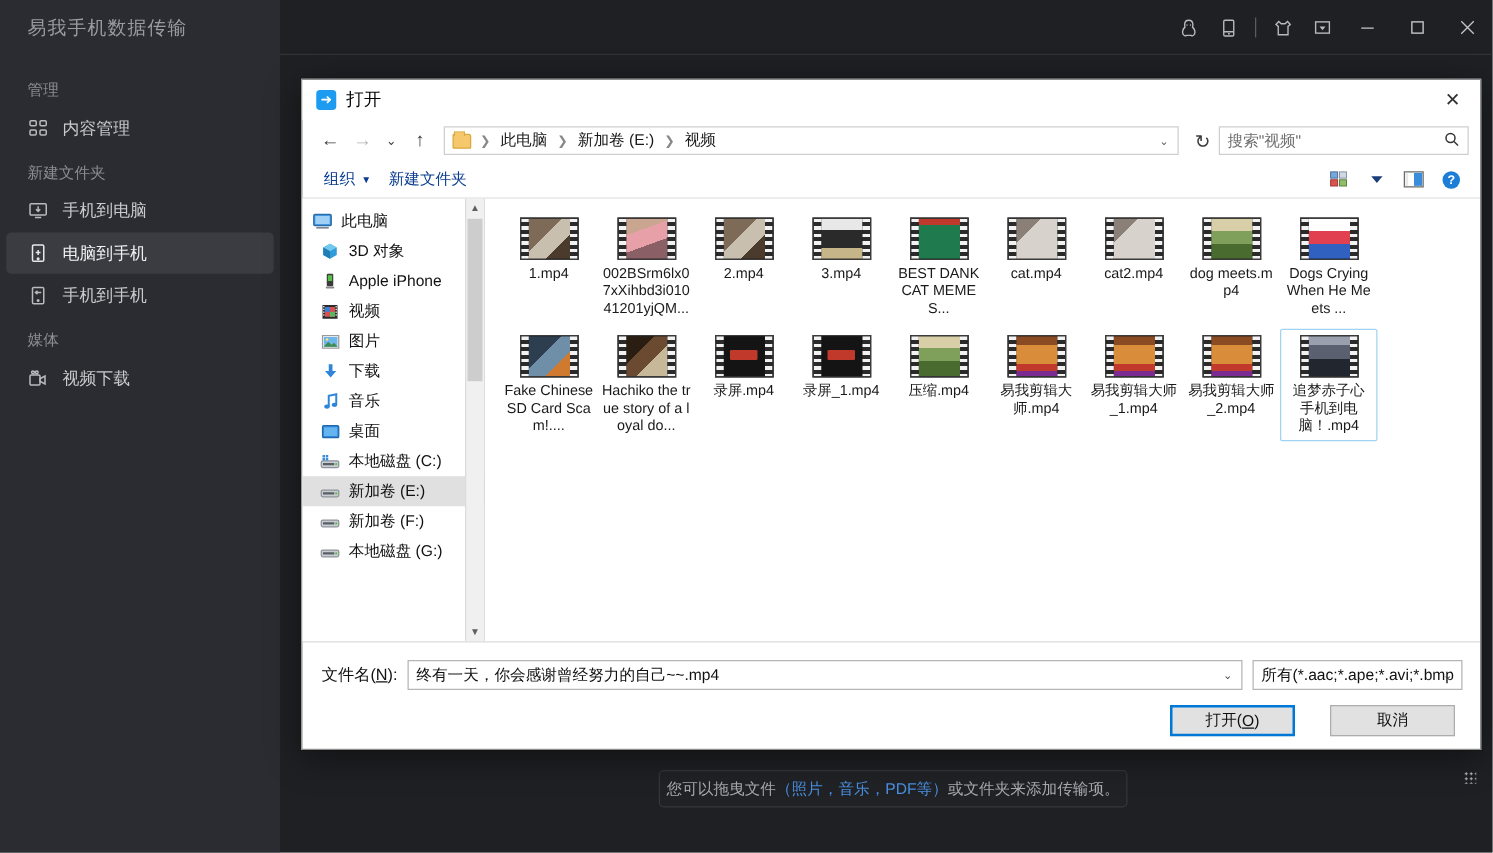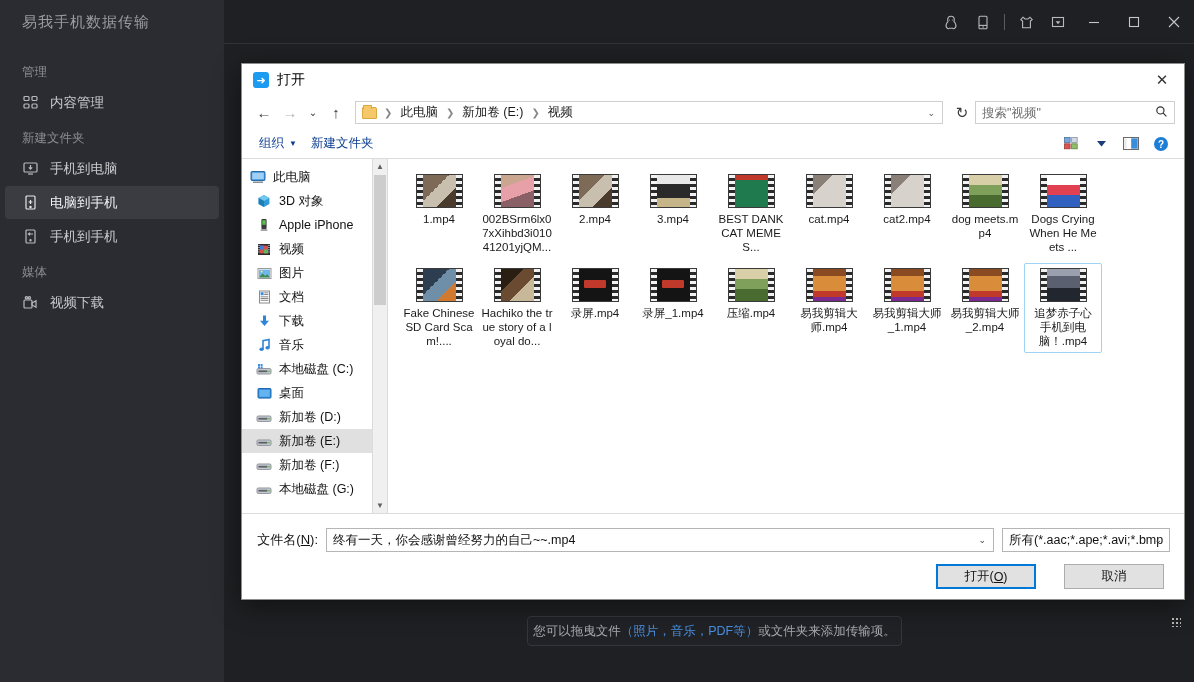--- a/index.html
+++ b/index.html
@@ -477,86 +477,60 @@
                 <rect x="2" y="2.6" width="11" height="7.8" fill="#6fb7e8"></rect>
                 <path d="M2 10.4l3.6-4 2.6 2.6 2-1.8 2.8 3.2z" fill="#3e8a4f"></path>
                 <circle cx="4.6" cy="4.6" r="1" fill="#ffe27a"></circle>
               </svg>
           </span>
           <span>图片</span>
         </div>
         <div class="tree-item">
           <span class="tree-ico">
             <svg width="13" height="14" viewBox="0 0 13 14">
-                <rect x="1.5" y="1" width="10" height="12" fill="#fff" stroke="#8a8a8a"></rect>
-                <rect x="2.6" y="2.2" width="3" height="3" fill="#3a8ddb"></rect>
-                <g fill="#7a7a7a">
-                  <rect x="6.2" y="2.4" width="4.2" height=".9"></rect>
-                  <rect x="6.2" y="4.1" width="4.2" height=".9"></rect>
-                  <rect x="2.6" y="6.4" width="7.8" height=".9"></rect>
-                  <rect x="2.6" y="8.1" width="7.8" height=".9"></rect>
-                  <rect x="2.6" y="9.8" width="7.8" height=".9"></rect>
-                </g>
-              </svg>
-          </span>
-          <span>文档</span>
-        </div>
-        <div class="tree-item">
-          <span class="tree-ico">
-            <svg width="13" height="14" viewBox="0 0 13 14">
                 <path d="M5 1.4h3v5.4h3L6.5 12 2 6.8h3z" fill="#2f86d8"></path>
               </svg>
           </span>
           <span>下载</span>
         </div>
         <div class="tree-item">
           <span class="tree-ico">
             <svg width="13" height="14" viewBox="0 0 13 14">
                 <path d="M5 11V2.6l6-1.2v8" stroke="#2f86d8" stroke-width="1.6" fill="none"></path>
                 <ellipse cx="3.6" cy="11.2" rx="2.2" ry="1.7" fill="#2f86d8"></ellipse>
                 <ellipse cx="9.6" cy="9.8" rx="2.2" ry="1.7" fill="#2f86d8"></ellipse>
               </svg>
           </span>
           <span>音乐</span>
+        </div>
+        <div class="tree-item">
+          <span class="tree-ico">
+            <svg width="15" height="13" viewBox="0 0 15 13">
+                <rect x="1" y="1.5" width="13" height="9.6" rx="1" fill="#2f86d8" stroke="#1f6aad"></rect>
+                <rect x="2.2" y="2.8" width="10.6" height="7" fill="#63b4ef"></rect>
+              </svg>
+          </span>
+          <span>桌面</span>
         </div>
         <div class="tree-item">
           <span class="tree-ico">
             <svg width="16" height="13" viewBox="0 0 16 13">
                 <rect x="1" y="5.6" width="14" height="5.4" rx="1.2" fill="#c9cdd2" stroke="#8e939a"></rect>
                 <rect x="2.4" y="7.4" width="9" height="1.8" fill="#5a5f66"></rect>
                 <circle cx="13" cy="8.3" r=".9" fill="#57c24a"></circle>
                 <g fill="#3a8ddb">
                   <rect x="2" y="1" width="2" height="2"></rect>
                   <rect x="4.6" y="1" width="2" height="2"></rect>
                   <rect x="2" y="3.4" width="2" height="2"></rect>
                   <rect x="4.6" y="3.4" width="2" height="2"></rect>
                 </g>
               </svg>
           </span>
           <span>本地磁盘 (C:)</span>
         </div>
-        <div class="tree-item">
-          <span class="tree-ico">
-            <svg width="15" height="13" viewBox="0 0 15 13">
-                <rect x="1" y="1.5" width="13" height="9.6" rx="1" fill="#2f86d8" stroke="#1f6aad"></rect>
-                <rect x="2.2" y="2.8" width="10.6" height="7" fill="#63b4ef"></rect>
-              </svg>
-          </span>
-          <span>桌面</span>
-        </div>
-        <div class="tree-item">
-          <span class="tree-ico">
-            <svg width="16" height="13" viewBox="0 0 16 13">
-                <rect x="1" y="5" width="14" height="5.4" rx="1.2" fill="#c9cdd2" stroke="#8e939a"></rect>
-                <rect x="2.4" y="6.8" width="9" height="1.8" fill="#5a5f66"></rect>
-                <circle cx="13" cy="7.7" r=".9" fill="#57c24a"></circle>
-              </svg>
-          </span>
-          <span>新加卷 (D:)</span>
-        </div>
         <div class="tree-item selected">
           <span class="tree-ico">
             <svg width="16" height="13" viewBox="0 0 16 13">
                 <rect x="1" y="5" width="14" height="5.4" rx="1.2" fill="#c9cdd2" stroke="#8e939a"></rect>
                 <rect x="2.4" y="6.8" width="9" height="1.8" fill="#5a5f66"></rect>
                 <circle cx="13" cy="7.7" r=".9" fill="#57c24a"></circle>
               </svg>
           </span>
           <span>新加卷 (E:)</span>
         </div>

